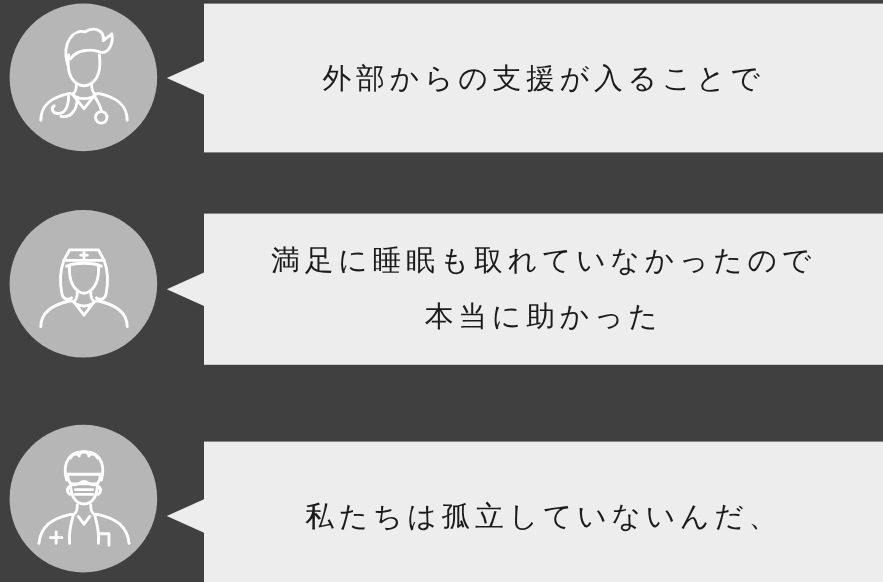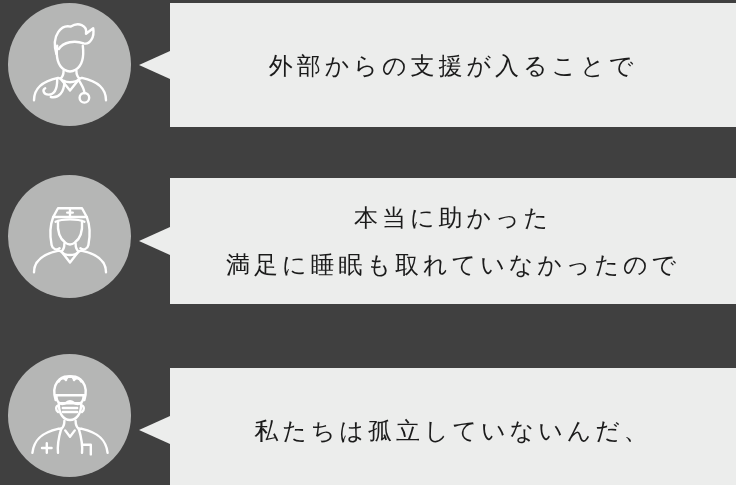--- a/index.html
+++ b/index.html
@@ -86,22 +86,22 @@
           <path d="M45,40 C44,54 47,62 54,67 C58,70 62,70 66,67 C73,62 76,54 75,40"></path>
           <path d="M53,68 C53,74 52,76 49,78 M67,68 C67,74 68,76 71,78"></path>
           <path d="M15,104 C15,89 27,81 46,77 L49,78 C54,84 66,84 71,78 L74,77 C93,81 105,89 105,104"></path>
           <path d="M50,79 L60,92 L70,79"></path>
         </g>
       </svg>
     </span>
   </div>
   <div class="bubble bubble-2">
     <span class="tail"></span>
+    <div class="line">満足に睡眠も取れていなかったので</div>
     <div class="line">本当に助かった</div>
-    <div class="line">満足に睡眠も取れていなかったので</div>
   </div>
 
   <div class="avatar avatar-3">
     <span>
       <svg width="96" height="96" viewBox="0 0 120 120">
         <g class="ic">
           <path d="M42,40 C36,20 48,9 60,11 C72,9 84,20 78,40"></path>
           <path d="M46,17 C48,12 53,12 55,15 M55,14 C57,9 63,9 65,14 M65,15 C67,12 72,12 74,17"></path>
           <path d="M42,34 L78,34"></path>
           <path d="M43,34 C43,45 50,47 56,43 C58,41 62,41 64,43 C70,47 77,45 77,34"></path>

